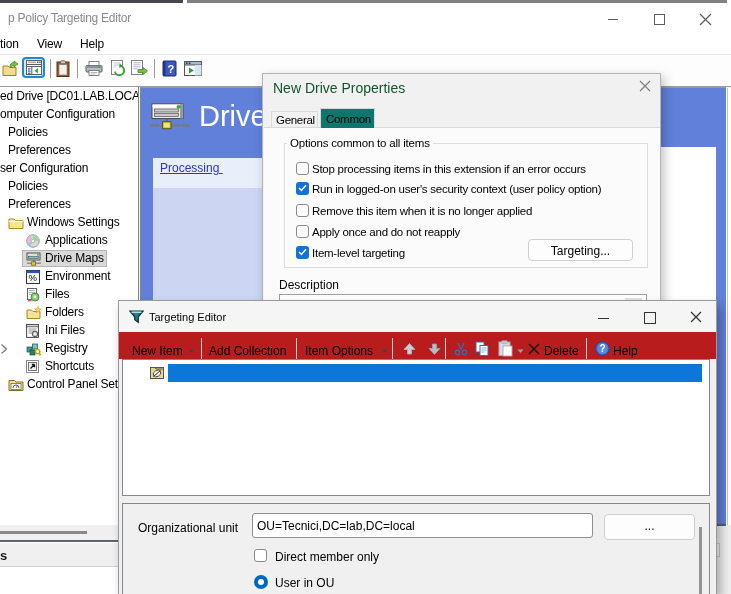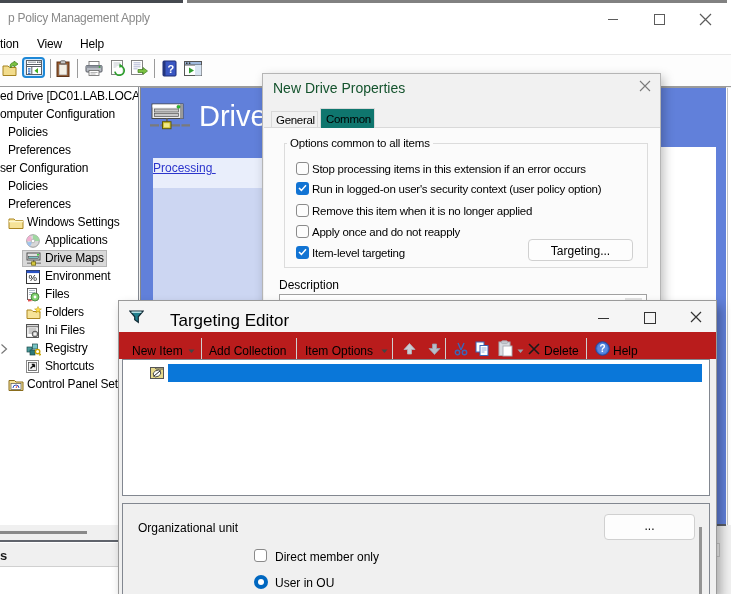--- a/index.html
+++ b/index.html
@@ -8,21 +8,21 @@
   .abs{position:absolute;}
   .t12{font-size:12px;line-height:12px;letter-spacing:-0.18px;color:#000;white-space:nowrap;}
 </style>
 </head>
 <body>
 
 <div class="abs" style="left:0;top:0;width:183px;height:3px;background:#45494f;"></div>
 <div class="abs" style="left:187px;top:0;width:540px;height:3px;background:#818181;"></div>
 
 <div class="abs" style="left:0;top:3px;width:731px;height:28px;background:#ffffff;">
-  <div class="abs" style="left:8px;top:8px;font-size:12px;letter-spacing:-0.25px;color:#8a8a8a;">p Policy Management Apply</div>
+  <div class="abs" style="left:8px;top:8px;font-size:12px;letter-spacing:-0.25px;color:#8a8a8a;">p Policy Targeting Editor</div>
 
   <div class="abs" style="left:608px;top:16px;width:10px;height:1px;background:#5c5c5c;"></div>
   <div class="abs" style="left:654px;top:11px;width:11px;height:11px;border:1px solid #5c5c5c;box-sizing:border-box;"></div>
   <svg class="abs" style="left:699px;top:10px;" width="13" height="13" viewBox="0 0 13 13">
     <path d="M1 1 L12 12 M12 1 L1 12" stroke="#5c5c5c" stroke-width="1.2" fill="none"></path>
   </svg>
 </div>
 
 <div class="abs" style="left:0;top:31px;width:731px;height:24px;background:#ffffff;">
   <div class="abs t12" style="left:0px;top:7px;">tion</div>
@@ -191,21 +191,21 @@
 
 <div class="abs" style="left:0;top:540px;width:731px;height:2px;background:#60646c;"></div>
 
 <div class="abs" style="left:140px;top:87px;width:586px;height:454px;background:#ffffff;border:1px solid #828790;border-top:1px solid #9b9b9b;box-sizing:border-box;" id="mainpane">
 </div>
 
 <div class="abs" style="left:141px;top:88px;width:122px;height:70px;background:#6180da;"></div>
 
 <div class="abs" style="left:141px;top:158px;width:12px;height:144px;background:#6180da;"></div>
 <div class="abs" style="left:153px;top:158px;width:109px;height:30px;background:#e9eefb;"></div>
-<div class="abs" style="left:153px;top:161px;font-size:12px;color:#2c35cc;text-decoration:underline;">Processing&nbsp;</div>
+<div class="abs" style="left:153px;top:161px;font-size:12px;color:#2c35cc;text-decoration:underline;padding-left:7px;">Processing&nbsp;</div>
 
 <div class="abs" style="left:153px;top:188px;width:109px;height:114px;background:#ccd6f2;"></div>
 
 <div class="abs" style="left:141px;top:88px;width:122px;height:70px;overflow:hidden;">
   <div class="abs" style="left:58px;top:12px;font-size:29px;color:#ffffff;white-space:nowrap;">Drive Ma</div>
   <svg class="abs" style="left:9px;top:15px;" width="40" height="28" viewBox="0 0 40 28" id="bigdrive">
     <rect x="2" y="1" width="31" height="14.5" fill="#ececec" stroke="#4a4a4a" stroke-width="1"></rect>
     <rect x="2.5" y="1.5" width="30" height="3" fill="#ffffff"></rect>
     <rect x="30" y="1" width="3" height="14.5" fill="#9a9a9a"></rect>
     <rect x="4.5" y="6" width="24" height="3" fill="#c9c9c9" stroke="#555" stroke-width="0.7"></rect>
@@ -270,21 +270,21 @@
   <div class="abs" style="left:16px;top:220px;width:366px;height:18px;background:#ffffff;border:1px solid #a0a0a0;"></div>
   <div class="abs" style="left:362px;top:224px;width:17px;height:11px;background:#e3e3e3;"></div>
 </div>
 
 <div class="abs" style="left:118px;top:300px;width:599px;height:294px;background:#f0f0f0;border:1px solid #9a9a9a;border-bottom:none;box-shadow:4px 6px 10px rgba(0,0,0,0.3);box-sizing:border-box;" id="te">
   <div class="abs" style="left:0;top:0;width:597px;height:31px;background:#f5f5f5;"></div>
   <svg class="abs" style="left:10px;top:9px;" width="15" height="14" viewBox="0 0 15 14">
     <path d="M1 1.2 H14 L9.3 6.8 V12.3 L5.7 9.8 V6.8 Z" fill="#1f7e8c" stroke="#122b36" stroke-width="1.2"></path>
     <path d="M2.5 2.2 H12.5" stroke="#bfe8ee" stroke-width="1.4"></path>
   </svg>
-  <div class="abs" style="left:30px;top:10px;font-size:17px;color:#000;margin-left:21px;">Targeting Editor</div>
+  <div class="abs" style="left:30px;top:10px;font-size:11px;color:#000;">Targeting Editor</div>
   <div class="abs" style="left:479px;top:17px;width:11px;height:1px;background:#333;"></div>
   <div class="abs" style="left:525px;top:11px;width:10px;height:10px;border:1px solid #333;"></div>
   <svg class="abs" style="left:571px;top:10px;" width="12" height="12" viewBox="0 0 12 12">
     <path d="M1 1 L11 11 M11 1 L1 11" stroke="#333" stroke-width="1.2" fill="none"></path>
   </svg>
 
   <div class="abs" style="left:0;top:31px;width:597px;height:27px;background:#b91c1c;text-decoration:underline;" id="tetoolbar">
       <div class="abs" style="left:13px;top:12px;font-size:12px;">New Item</div>
 <svg class="abs" style="left:69px;top:17px" width="7" height="5" viewBox="0 0 7 5">
         <path d="M0.5 0.5 L3.5 4 L6.5 0.5 Z" fill="#444"></path>
@@ -340,20 +340,23 @@
   <div class="abs" style="left:49px;top:63px;width:534px;height:18px;background:#0a77d9;"></div>
   <svg class="abs" style="left:31px;top:65px;" width="14" height="13" viewBox="0 0 14 13">
     <rect x="0.5" y="1.5" width="13" height="11" fill="#e6d98a" stroke="#555" stroke-width="1"></rect>
     <path d="M0.5 1.5 L5 1.5 L6 3 L13.5 3" stroke="#555" fill="none"></path>
     <ellipse cx="7" cy="7.5" rx="4" ry="3" fill="#fff" stroke="#333" stroke-width="0.8" transform="rotate(-30 7 7.5)"></ellipse>
     <path d="M3.5 10.5 L10.5 4.5" stroke="#222" stroke-width="1"></path>
   </svg>
 
   <div class="abs" style="left:3px;top:202px;width:588px;height:92px;background:#f0f0f0;border:1px solid #828790;border-bottom:none;box-sizing:border-box;">
     <div class="abs" style="left:15px;top:17px;font-size:12px;">Organizational unit</div>
+    <div class="abs" style="left:129px;top:9px;width:341px;height:25px;background:#ffffff;border:1px solid #8f8f8f;border-radius:3px;box-sizing:border-box;">
+      <div class="abs" style="left:4px;top:5px;font-size:12px;">OU=Tecnici,DC=lab,DC=local</div>
+    </div>
     <div class="abs" style="left:481px;top:10px;width:91px;height:26px;background:#fdfdfd;border:1px solid #d0d0d0;border-radius:4px;box-sizing:border-box;text-align:center;">
       <div style="font-size:12px;margin-top:4px;">...</div>
     </div>
 
     <div class="abs" style="left:576px;top:23px;width:3px;height:68px;background:#949494;"></div>
 
     <div class="abs" style="left:131px;top:45px;width:13px;height:13px;background:#fff;border:1px solid #8a8a8a;border-radius:3px;box-sizing:border-box;"></div>
     <div class="abs" style="left:152px;top:46px;font-size:12px;">Direct member only</div>
 
     <div class="abs" style="left:131px;top:71px;width:14px;height:14px;background:#0067c0;border-radius:50%;"></div>

